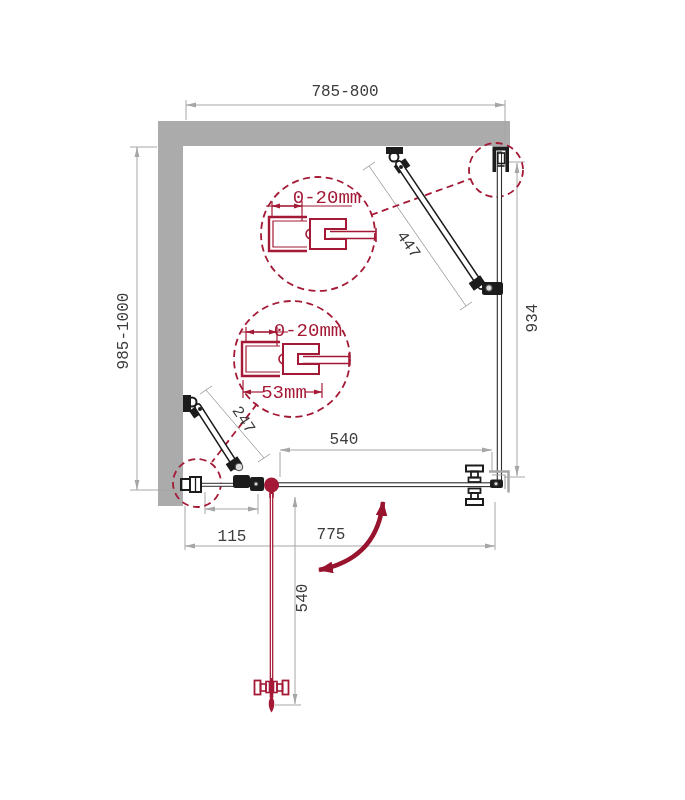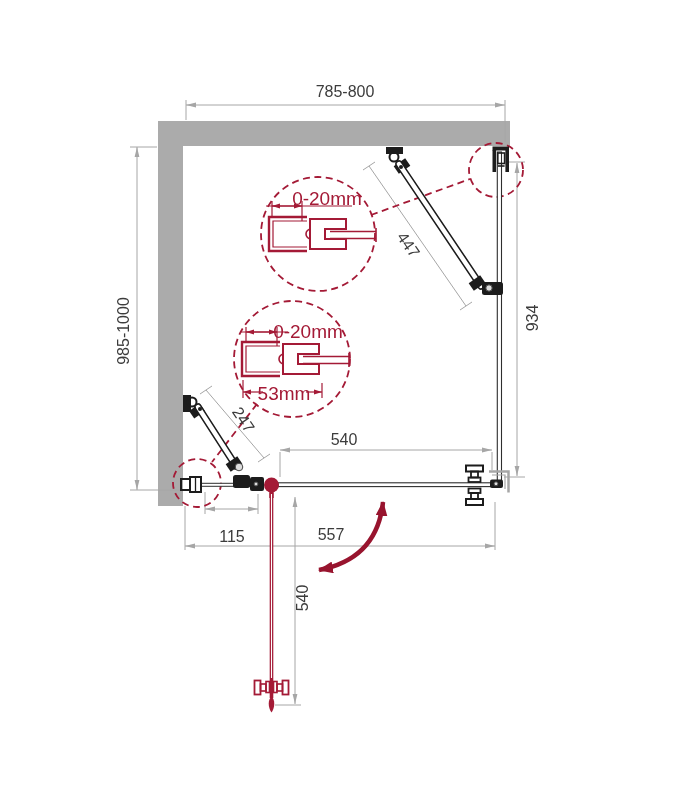--- a/index.html
+++ b/index.html
@@ -1,21 +1,21 @@
 <!DOCTYPE html>
 <html style="--accent: #A41A36; --accent-dark: #98142E; --wall: #ABABAB; --dim-line: #A6A6A6; --dim-text: #3C3C3C; --hardware: #1C1C1C;"><head>
 <meta charset="utf-8">
 <style>
   :root{
     --accent:#A41A36; --accent-dark:#98142E; --wall:#ABABAB;
     --dim-line:#A6A6A6; --dim-text:#3C3C3C; --hardware:#1C1C1C;
   }
   html,body{margin:0;padding:0;background:#fff;}
   .canvas{position:relative;width:623px;height:800px;background:#fff;overflow:hidden;
-          font-family:Liberation Sans, sans-serif;}
+          font-family:Liberation Mono, monospace;}
   svg{position:absolute;left:0;top:0;}
   .lbl{position:absolute;white-space:nowrap;color:var(--dim-text);font-size:16px;
        transform:translate(-50%,-50%);line-height:1;}
   .lbl.red{color:var(--accent);font-size:19px;}
   .r-90{transform:translate(-50%,-50%) rotate(-90deg);}
   .r55{transform:translate(-50%,-50%) rotate(55deg);}
   .r56{transform:translate(-50%,-50%) rotate(56deg);}
   
   .f-wall{fill:var(--wall);} 
   .s-dim{stroke:var(--dim-line);fill:none;}
@@ -248,18 +248,18 @@
   </g>
 </svg>
 
 <div class="lbl" style="left:345px;top:92px;">785-800</div>
 <div class="lbl r-90" style="left:124px;top:331px;">985-1000</div>
 <div class="lbl r55" style="left:408px;top:245px;">447</div>
 <div class="lbl r-90" style="left:533px;top:318px;">934</div>
 <div class="lbl r56" style="left:243px;top:420px;">247</div>
 <div class="lbl" style="left:344px;top:440px;">540</div>
 <div class="lbl" style="left:232px;top:521px;margin-top:16px;">115</div>
-<div class="lbl" style="left:331px;top:535px;">557</div>
+<div class="lbl" style="left:331px;top:535px;">775</div>
 <div class="lbl r-90" style="left:303px;top:598px;">540</div>
 <div class="lbl red" style="left:327px;top:198px;">0-20mm</div>
 <div class="lbl red" style="left:308px;top:331px;">0-20mm</div>
 <div class="lbl red" style="left:284px;top:393px;">53mm</div>
 </div>
 
 </body></html>

